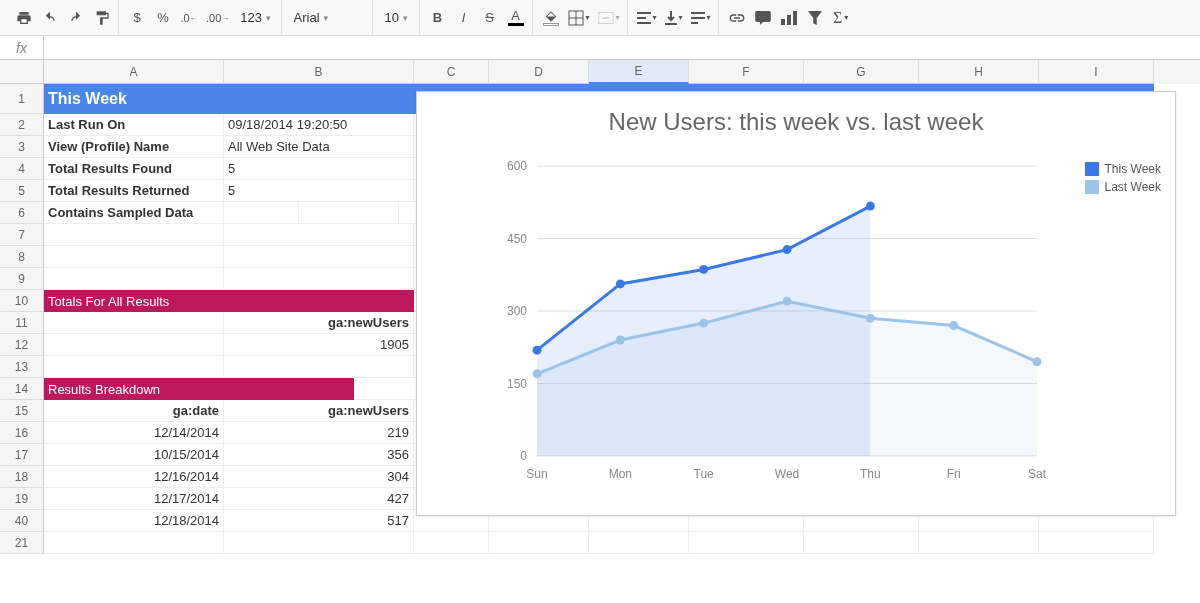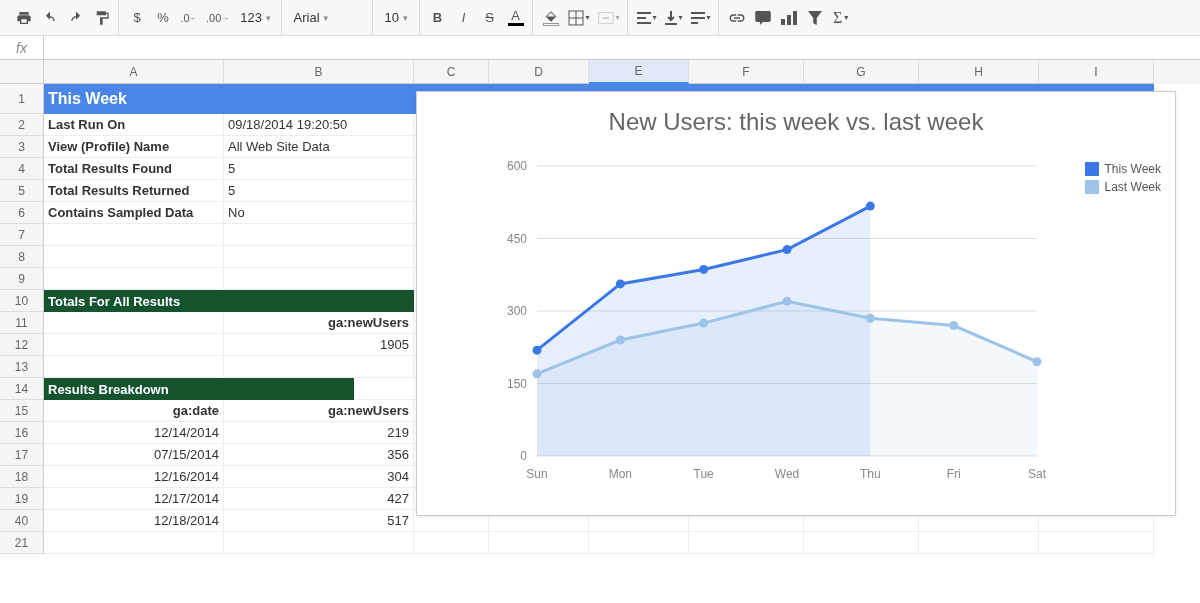--- a/index.html
+++ b/index.html
@@ -145,23 +145,23 @@
 .cell.right { justify-content: flex-end; }
 .cell.bold { font-weight: bold; }
 .cell.header-blue {
   background: #4a86e8;
   color: #fff;
   font-size: 16px;
   font-weight: bold;
   border: none;
 }
 .cell.header-dark {
-  background: #14532d;
+  background: #be185d;
   color: #fff;
-  font-weight: bold;
+  font-weight: normal;
   border: none;
 }
 .chart-container {
   position: absolute;
   top: 91px;
   left: 416px;
   width: 760px;
   height: 425px;
   background: #fff;
   border: 1px solid #ccc;
@@ -424,21 +424,20 @@
         <div class="cell" style="width: 75px;"></div>
         <div class="cell" style="width: 100px;"></div>
         <div class="cell" style="width: 100px;"></div>
         <div class="cell" style="width: 115px;"></div>
         <div class="cell" style="width: 115px;"></div>
         <div class="cell" style="width: 120px;"></div>
         <div class="cell" style="width: 115px;"></div>
       </div>
       <div class="row">
         <div class="cell bold" style="width: 180px;">Contains Sampled Data</div>
-        <div class="cell" style="width: 190px;">No</div>
         <div class="cell" style="width: 75px;"></div>
         <div class="cell" style="width: 100px;"></div>
         <div class="cell" style="width: 100px;"></div>
         <div class="cell" style="width: 115px;"></div>
         <div class="cell" style="width: 115px;"></div>
         <div class="cell" style="width: 120px;"></div>
         <div class="cell" style="width: 115px;"></div>
       </div>
       <div class="row">
         <div class="cell" style="width: 180px;"></div>
@@ -542,21 +541,21 @@
         <div class="cell right" style="width: 190px;">219</div>
         <div class="cell" style="width: 75px;"></div>
         <div class="cell" style="width: 100px;"></div>
         <div class="cell" style="width: 100px;"></div>
         <div class="cell" style="width: 115px;"></div>
         <div class="cell" style="width: 115px;"></div>
         <div class="cell" style="width: 120px;"></div>
         <div class="cell" style="width: 115px;"></div>
       </div>
       <div class="row">
-        <div class="cell right" style="width: 180px;">07/15/2014</div>
+        <div class="cell right" style="width: 180px;">10/15/2014</div>
         <div class="cell right" style="width: 190px;">356</div>
         <div class="cell" style="width: 75px;"></div>
         <div class="cell" style="width: 100px;"></div>
         <div class="cell" style="width: 100px;"></div>
         <div class="cell" style="width: 115px;"></div>
         <div class="cell" style="width: 115px;"></div>
         <div class="cell" style="width: 120px;"></div>
         <div class="cell" style="width: 115px;"></div>
       </div>
       <div class="row">

